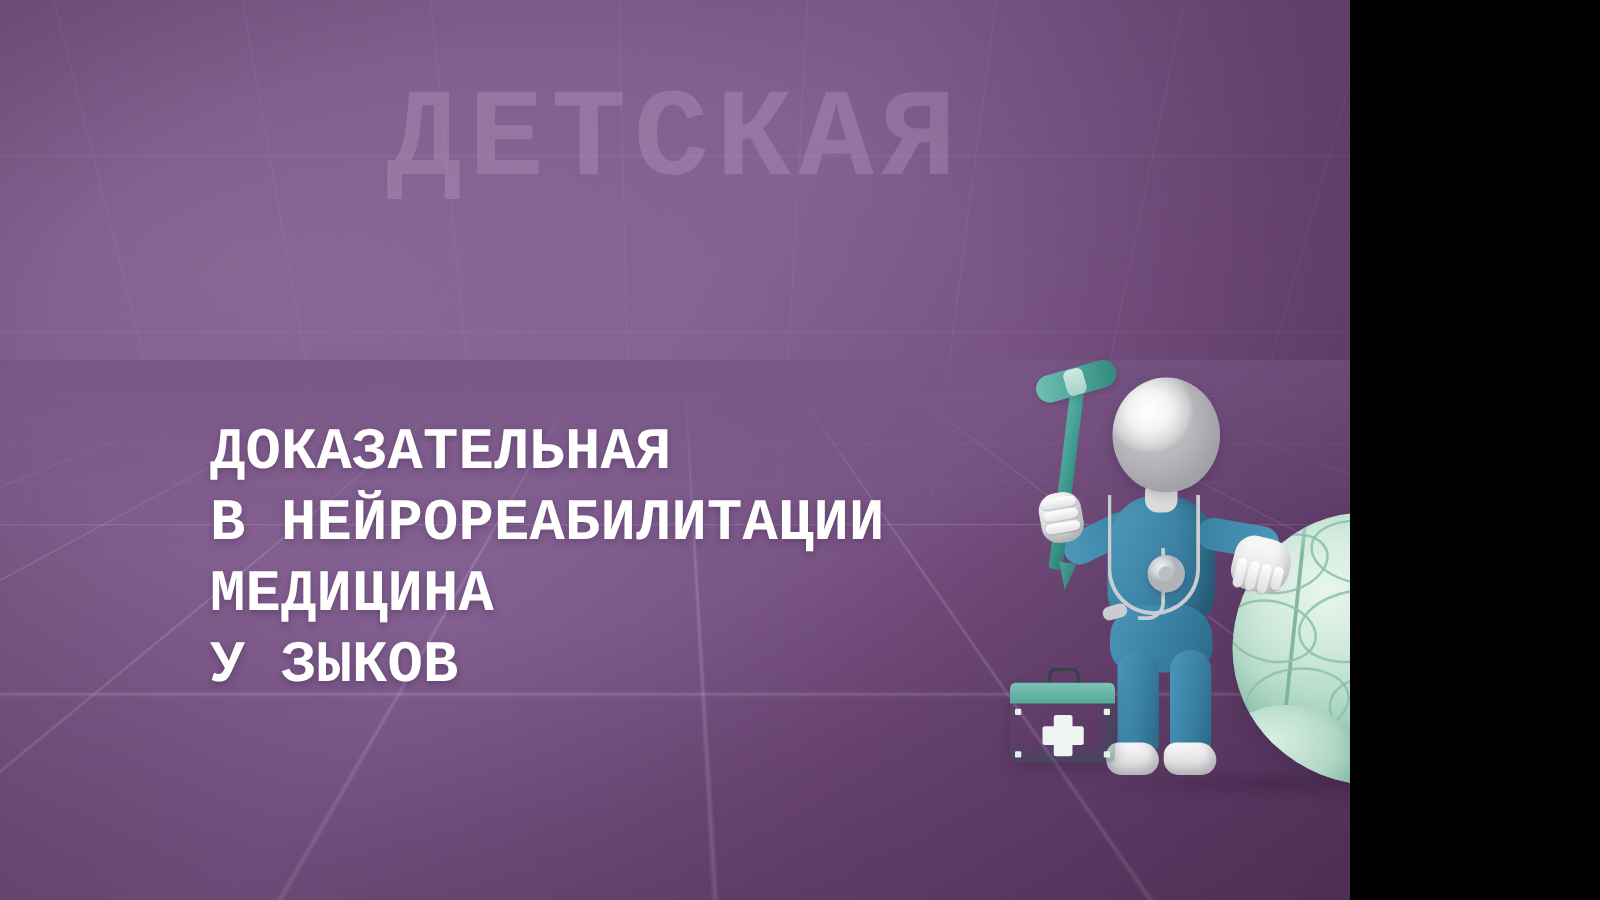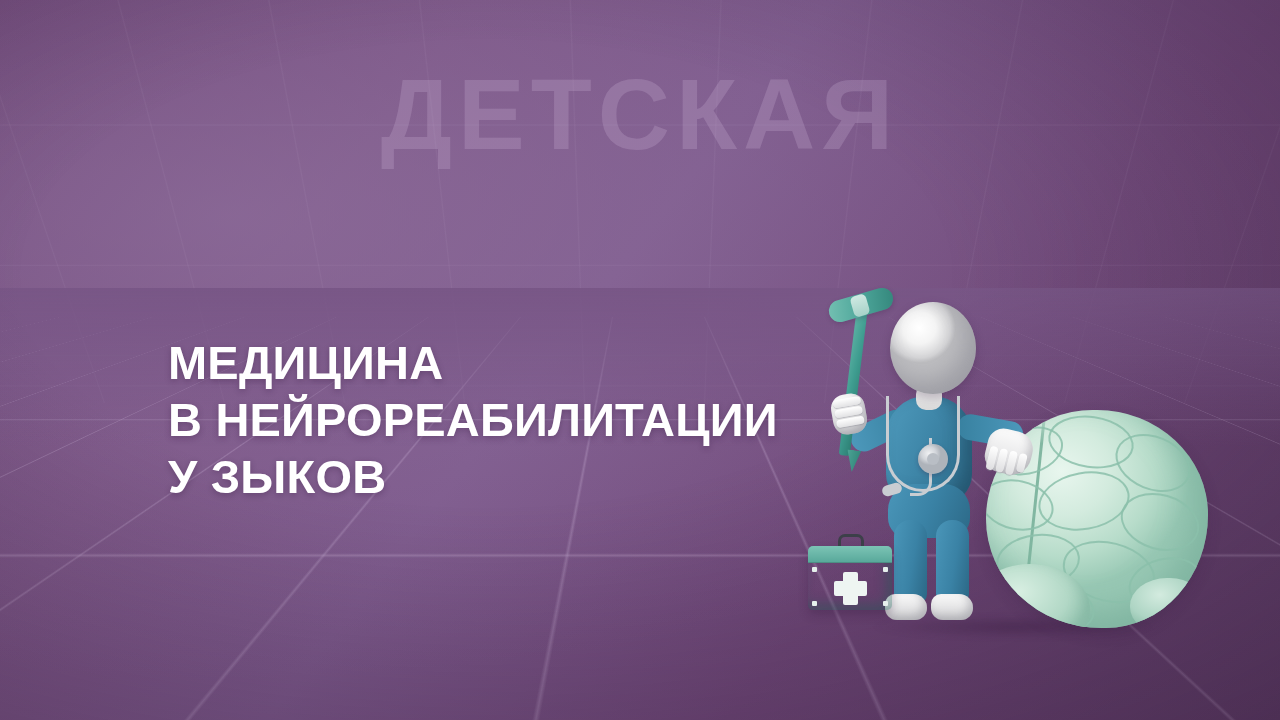--- a/index.html
+++ b/index.html
@@ -1,22 +1,22 @@
 <!DOCTYPE html>
 <html><head>
 <meta charset="utf-8">
 <style>
   * { margin:0; padding:0; box-sizing:border-box; }
   html, body { width:1280px; height:720px; overflow:hidden; background:#000; }
 
   .slide{
     position:relative;
-    width:1280px; height:720px;
+    width:1080px; height:720px;
     overflow:hidden;
-    font-family:Liberation Sans, sans-serif;
+    font-family:Liberation Mono, monospace;
     background:
       radial-gradient(120% 95% at 18% 30%, rgba(150,120,165,0.55) 0%, rgba(150,120,165,0.18) 42%, rgba(0,0,0,0) 68%),
       linear-gradient(128deg,#6d4575 0%, #7a5484 26%, #7d5a8c 45%, #6f4878 70%, #5f3e67 100%);
   }
 
   
   .grid-layer{ position:absolute; inset:0; pointer-events:none; }
 
   .floor{
     position:absolute;
@@ -305,22 +305,23 @@
     <div class="floor-fade"></div>
   </div>
   <div class="vignette"></div>
 
   <div class="watermark">
     <div class="wm1">ДЕТСКАЯ</div>
   </div>
 
   <div class="textblock">
     <div class="headline">
+      <span class="ln">ДОКАЗАТЕЛЬНАЯ</span>
+      <span class="ln">В НЕЙРОРЕАБИЛИТАЦИИ</span>
       <span class="ln">МЕДИЦИНА</span>
-      <span class="ln">В НЕЙРОРЕАБИЛИТАЦИИ</span>
       <span class="ln">У ЗЫКОВ</span>
     </div>
   </div>
 
   <div class="art">
 
     <div class="shadow-ground"></div>
 
     <div class="brain">
       <div class="mid"></div>

